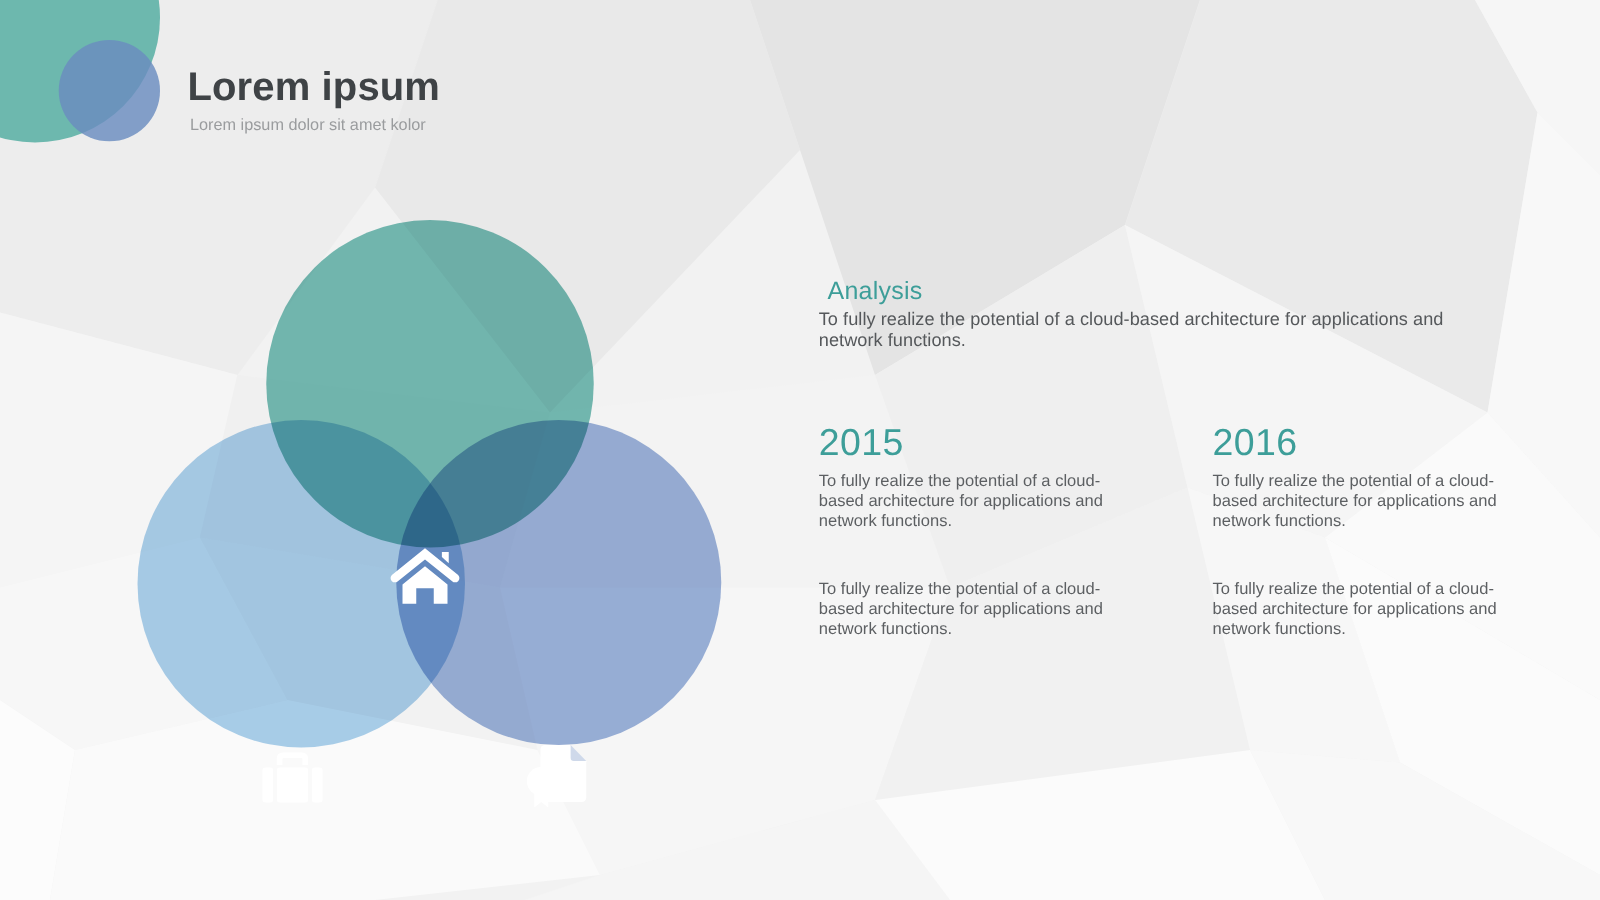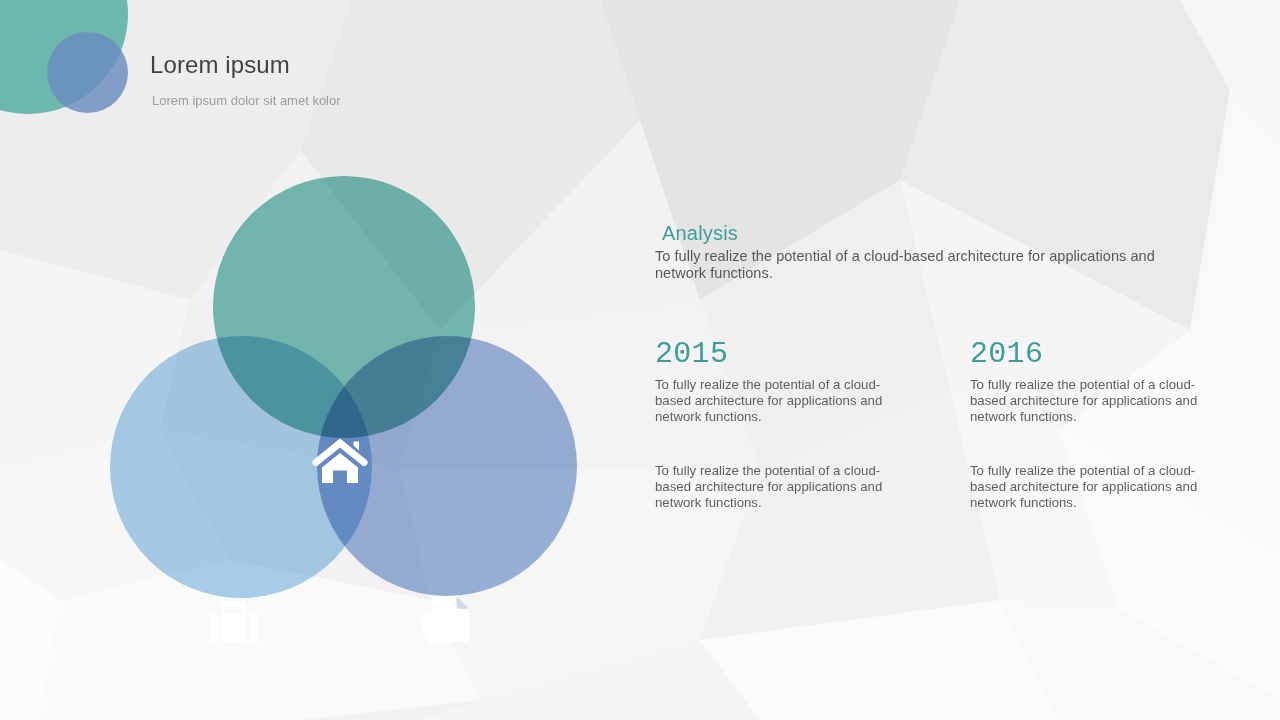--- a/index.html
+++ b/index.html
@@ -50,32 +50,32 @@
     opacity: 0.82;
   }
 
   
   #header {
     position: absolute;
     left: 150px;
     top: 52px;
   }
   #header-title {
-    font-size: 24px;
-    font-weight: normal;
+    font-size: 32px;
+    font-weight: bold;
     color: #3f4346;
     letter-spacing: 0.1px;
     line-height: 1.1;
     margin: 0;
     white-space: nowrap;
   }
   #header-subtitle {
     font-size: 13px;
     color: #9a9c9e;
-    margin: 16px 0 0 2px;
+    margin: 6px 0 0 2px;
     line-height: 1.1;
     white-space: nowrap;
   }
 
   
   #venn {
     position: absolute;
     left: 105px;
     top: 170px;
     width: 480px;
@@ -146,21 +146,20 @@
     grid-template-rows: 125px 125px;
   }
   .year-block { }
   .year-label {
     font-size: 30px;
     color: #3d9e99;
     font-weight: normal;
     line-height: 1.1;
     margin: 0 0 6px 0;
     letter-spacing: 0.3px;
-    font-family: Liberation Mono, monospace;
   }
   .year-text {
     font-size: 13.2px;
     color: #5c5f62;
     line-height: 1.21;
     margin: 0;
     width: 230px;
     letter-spacing: 0.02px;
   }
 </style>

